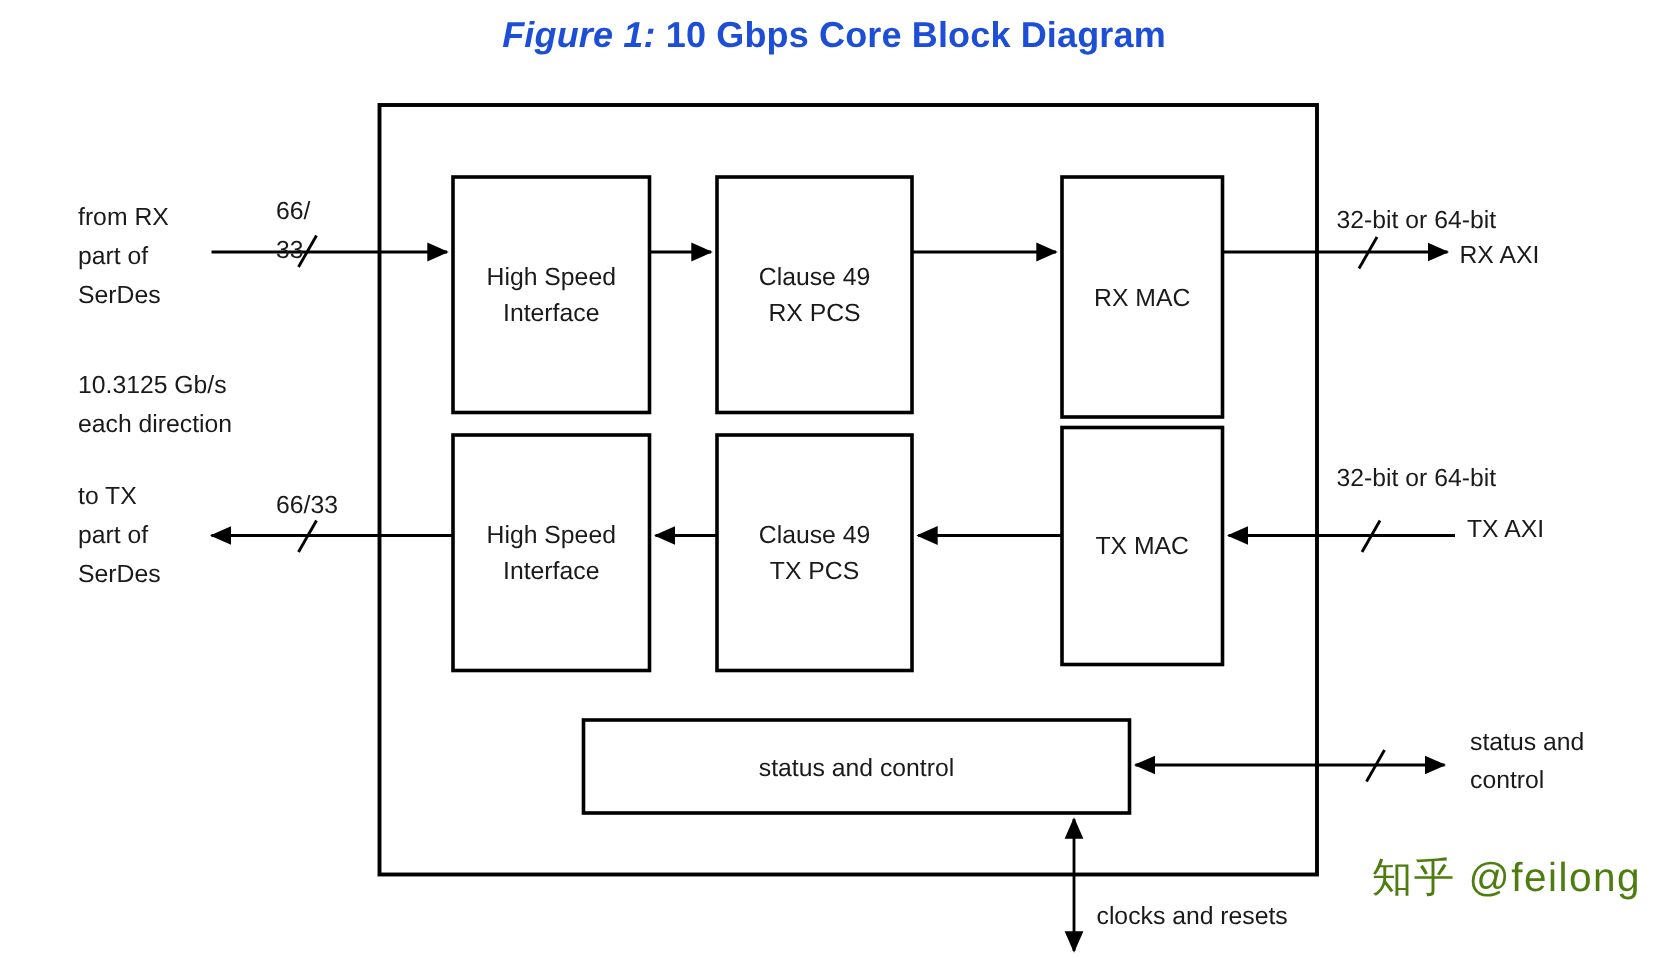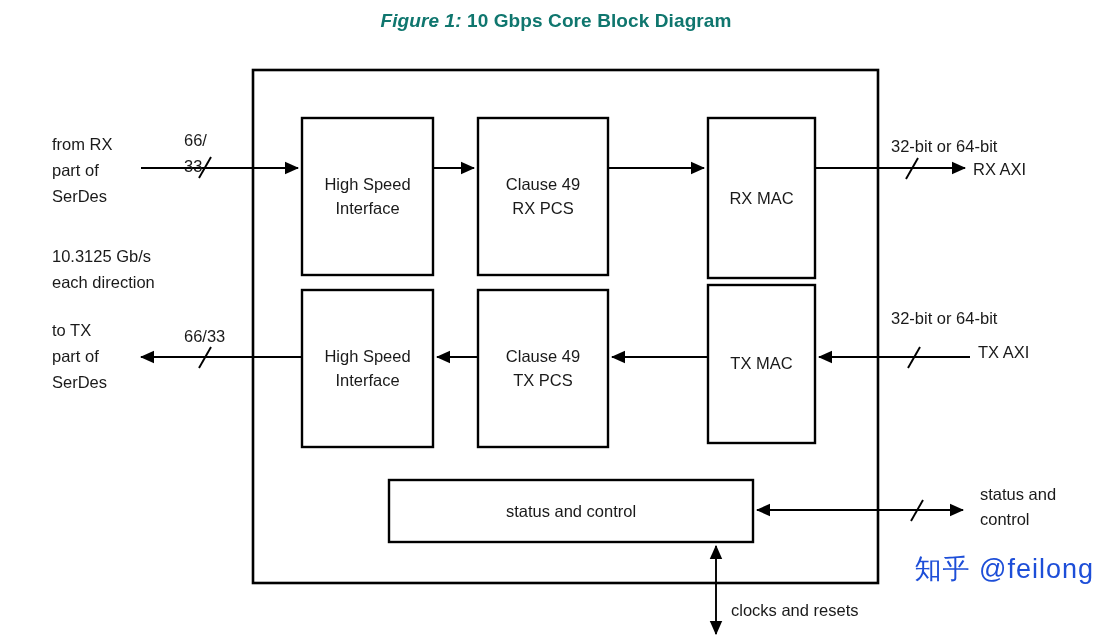--- a/index.html
+++ b/index.html
@@ -14,23 +14,23 @@
     background: #ffffff;
     font-family: "Liberation Sans", sans-serif;
     overflow: hidden;
   }
   #figure-title {
     position: absolute;
     left: 0;
     top: 10px;
     width: 1112px;
     text-align: center;
-    font-size: 19px;
+    font-size: 24px;
     font-weight: bold;
-    color: #0f766e;
+    color: #1d4ed8;
     letter-spacing: 0.1px;
     white-space: nowrap;
   }
   #figure-title .fig-label {
     font-style: italic;
     font-weight: bold;
   }
   svg#diagram {
     position: absolute;
     left: 0;
@@ -44,24 +44,24 @@
     fill: #1a1a1a;
   }
   .edge-label {
     font-family: "Liberation Sans", sans-serif;
     font-size: 16.5px;
     fill: #1a1a1a;
   }
   .wm {
     position: absolute;
     right: 18px;
-    top: 551px;
+    top: 567px;
     font-family: "Liberation Sans", sans-serif;
     font-size: 27px;
-    color: #1d4ed8;
+    color: #4d7c0f;
     letter-spacing: 1px;
     white-space: nowrap;
     user-select: none;
   }
 </style>
 </head>
 <body>
 
 <div id="page">
 

